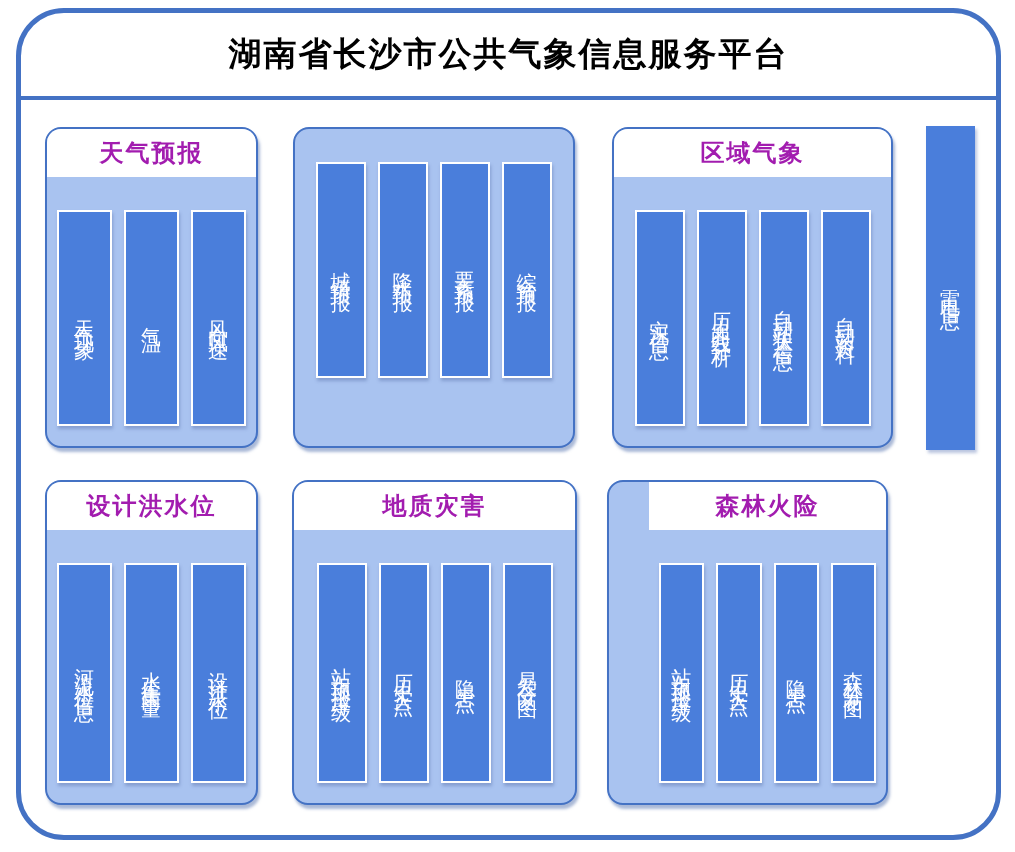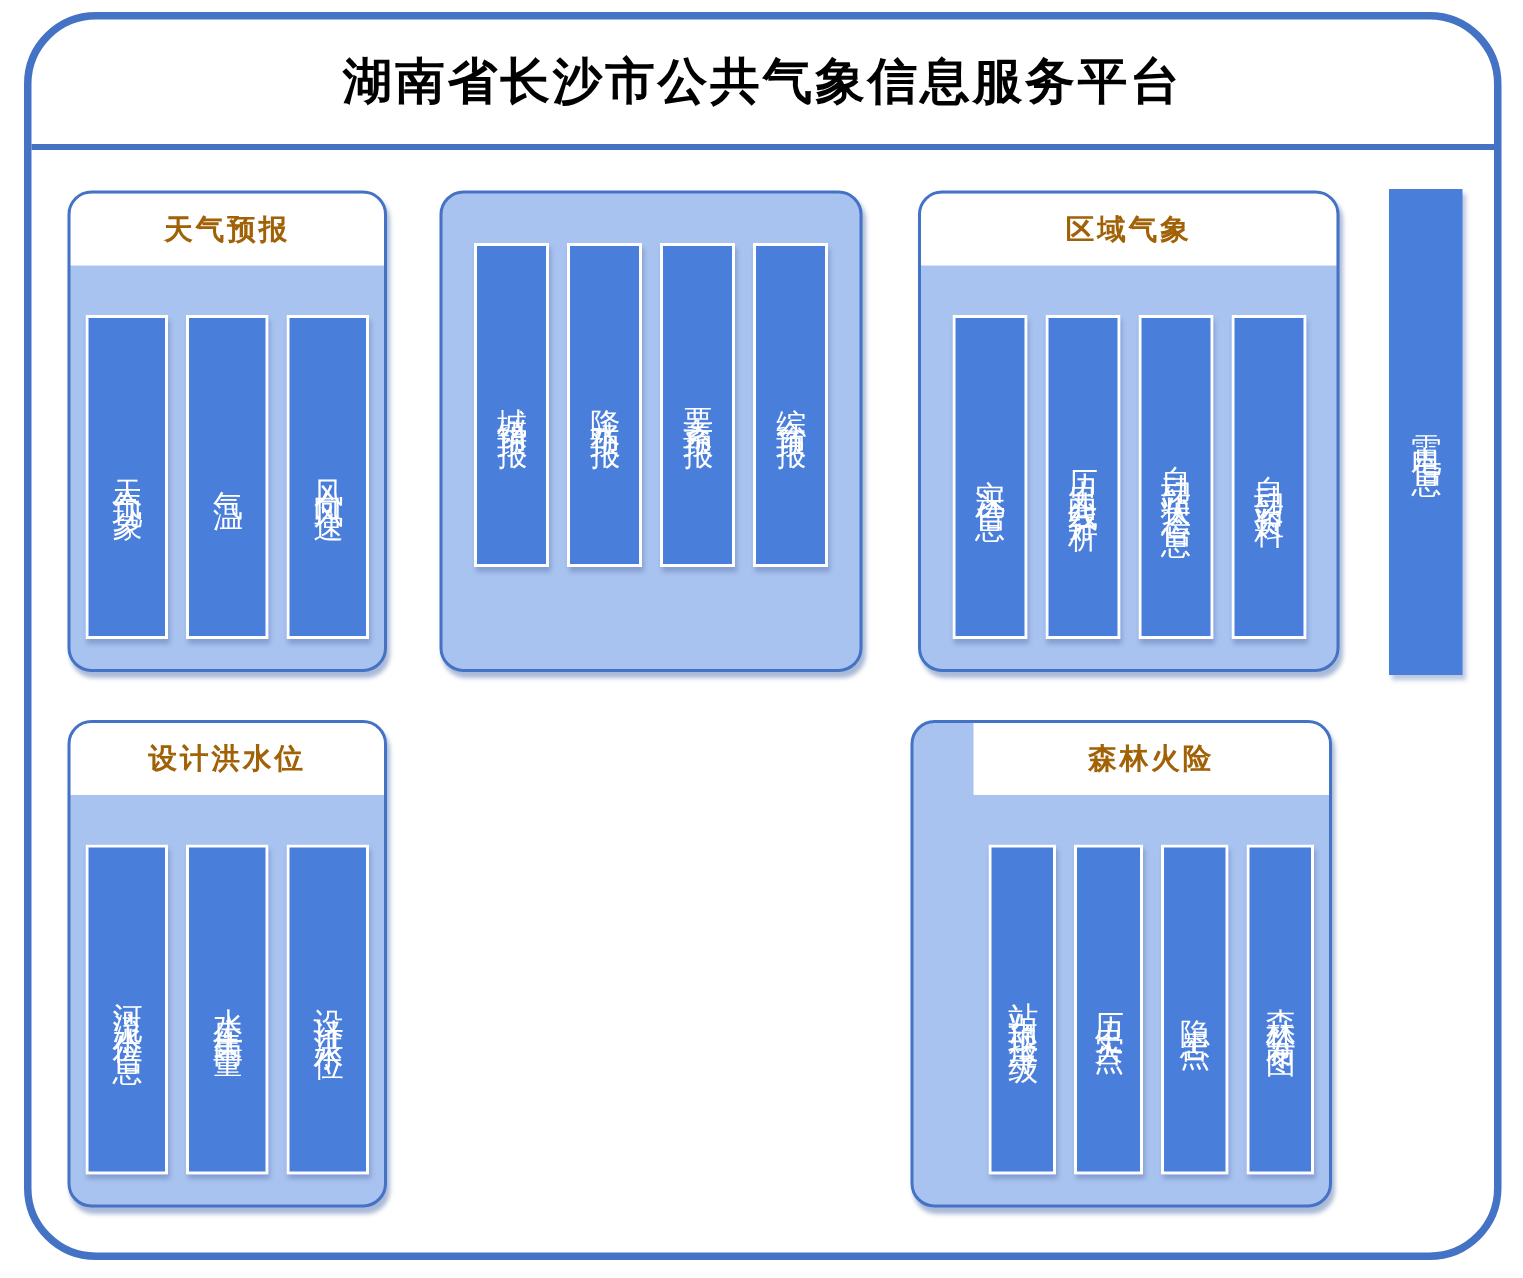--- a/index.html
+++ b/index.html
@@ -49,24 +49,24 @@
     background: #A9C3F0;
     box-shadow: 2px 4px 3px rgba(101, 127, 183, 0.55);
     overflow: hidden;
   }
   .panel-header {
     height: 48px;
     background: #ffffff;
     display: flex;
     align-items: center;
     justify-content: center;
-    font-size: 19px;
+    font-size: 24px;
     font-weight: bold;
     letter-spacing: 2px;
-    color: #a16207;
+    color: #a21caf;
   }
   .panel-body {
     height: calc(100% - 48px);
     box-sizing: border-box;
     padding: 33px 10px 20px 10px;
     display: flex;
     justify-content: center;
     align-items: stretch;
     gap: 12px;
   }
@@ -183,20 +183,37 @@
         </div>
         <div class="bar">
           <span class="bar-label">水库集雨量</span>
         </div>
         <div class="bar">
           <span class="bar-label">设计洪水位</span>
         </div>
       </div>
     </section>
 
+    <section class="panel p-geo">
+      <header class="panel-header">地质灾害</header>
+      <div class="panel-body bars-4">
+        <div class="bar">
+          <span class="bar-label">站点预报等级</span>
+        </div>
+        <div class="bar">
+          <span class="bar-label">历史灾点</span>
+        </div>
+        <div class="bar">
+          <span class="bar-label">隐患点</span>
+        </div>
+        <div class="bar">
+          <span class="bar-label">易发分区图</span>
+        </div>
+      </div>
+    </section>
 
     <section class="panel p-forest">
       <header class="panel-header">森林火险</header>
       <div class="panel-body bars-4">
         <div class="bar">
           <span class="bar-label">站点预报等级</span>
         </div>
         <div class="bar">
           <span class="bar-label">历史灾点</span>
         </div>

